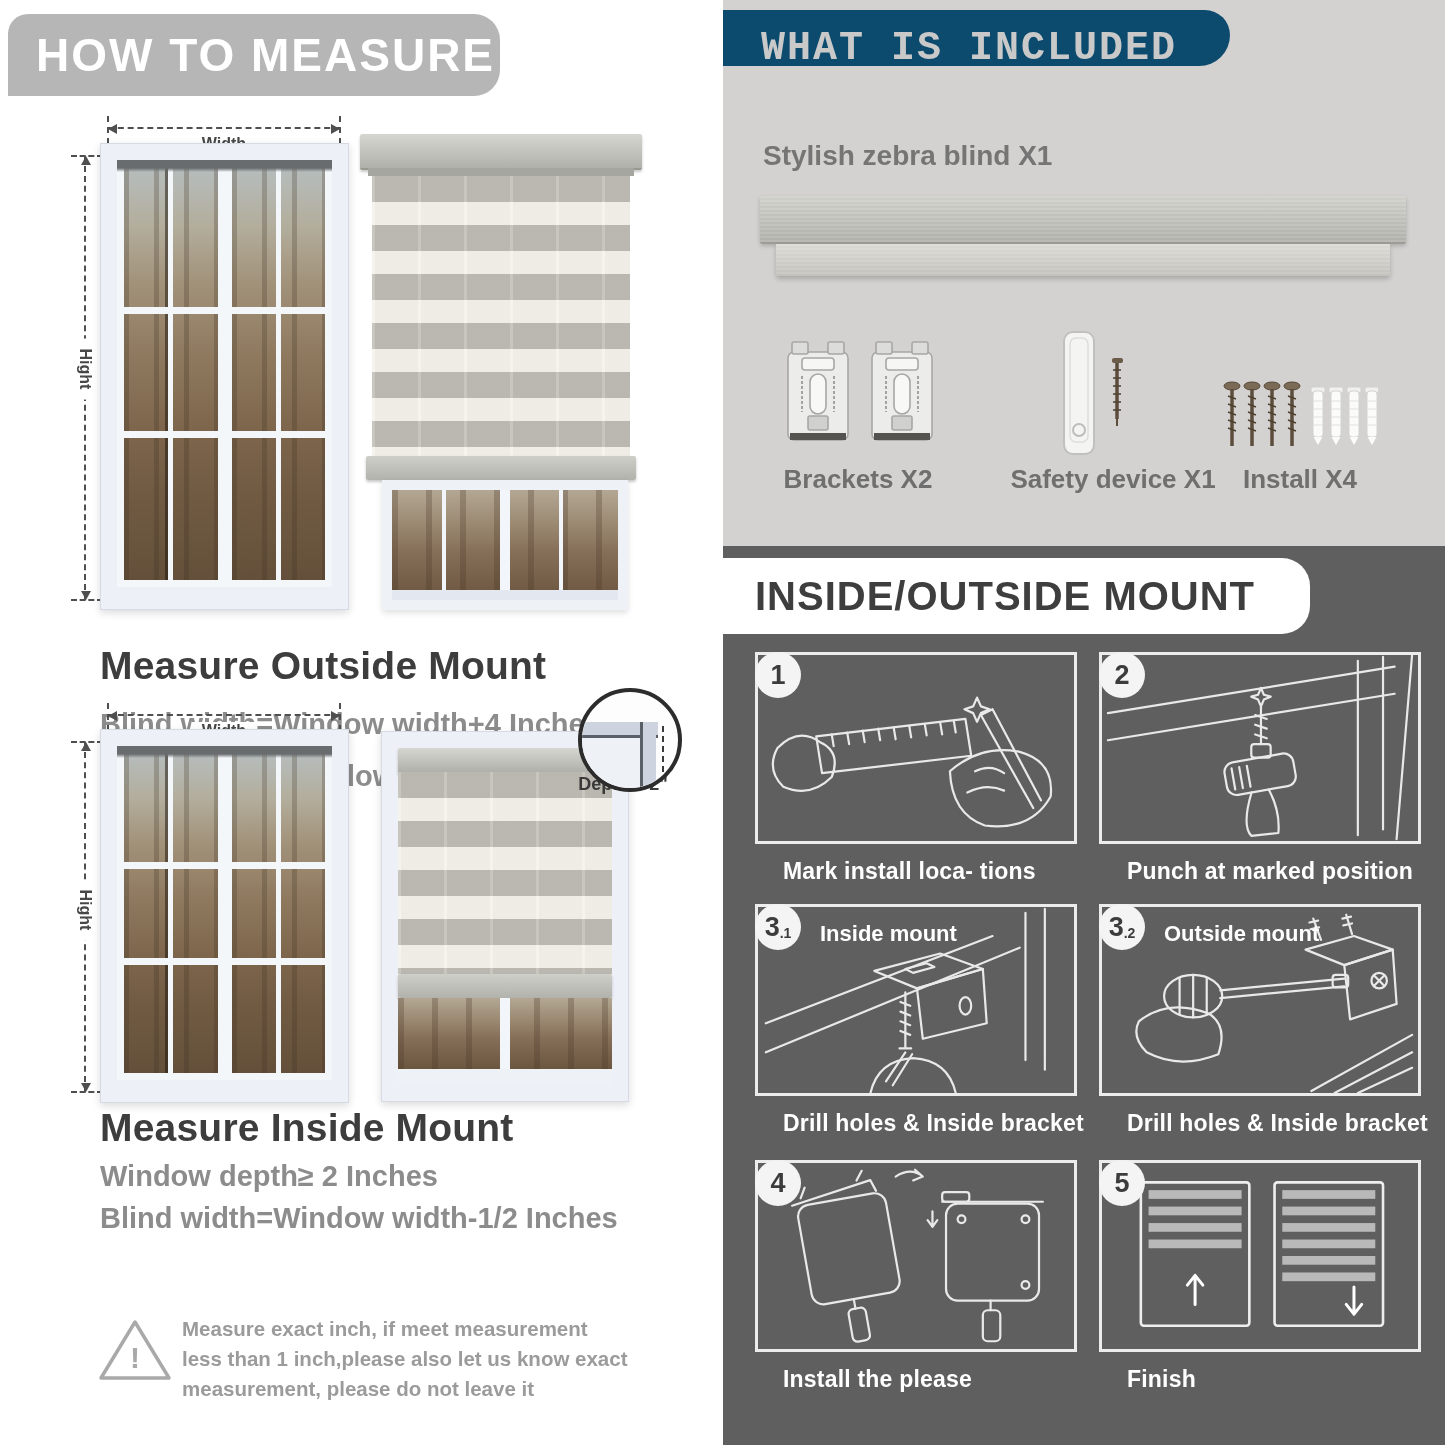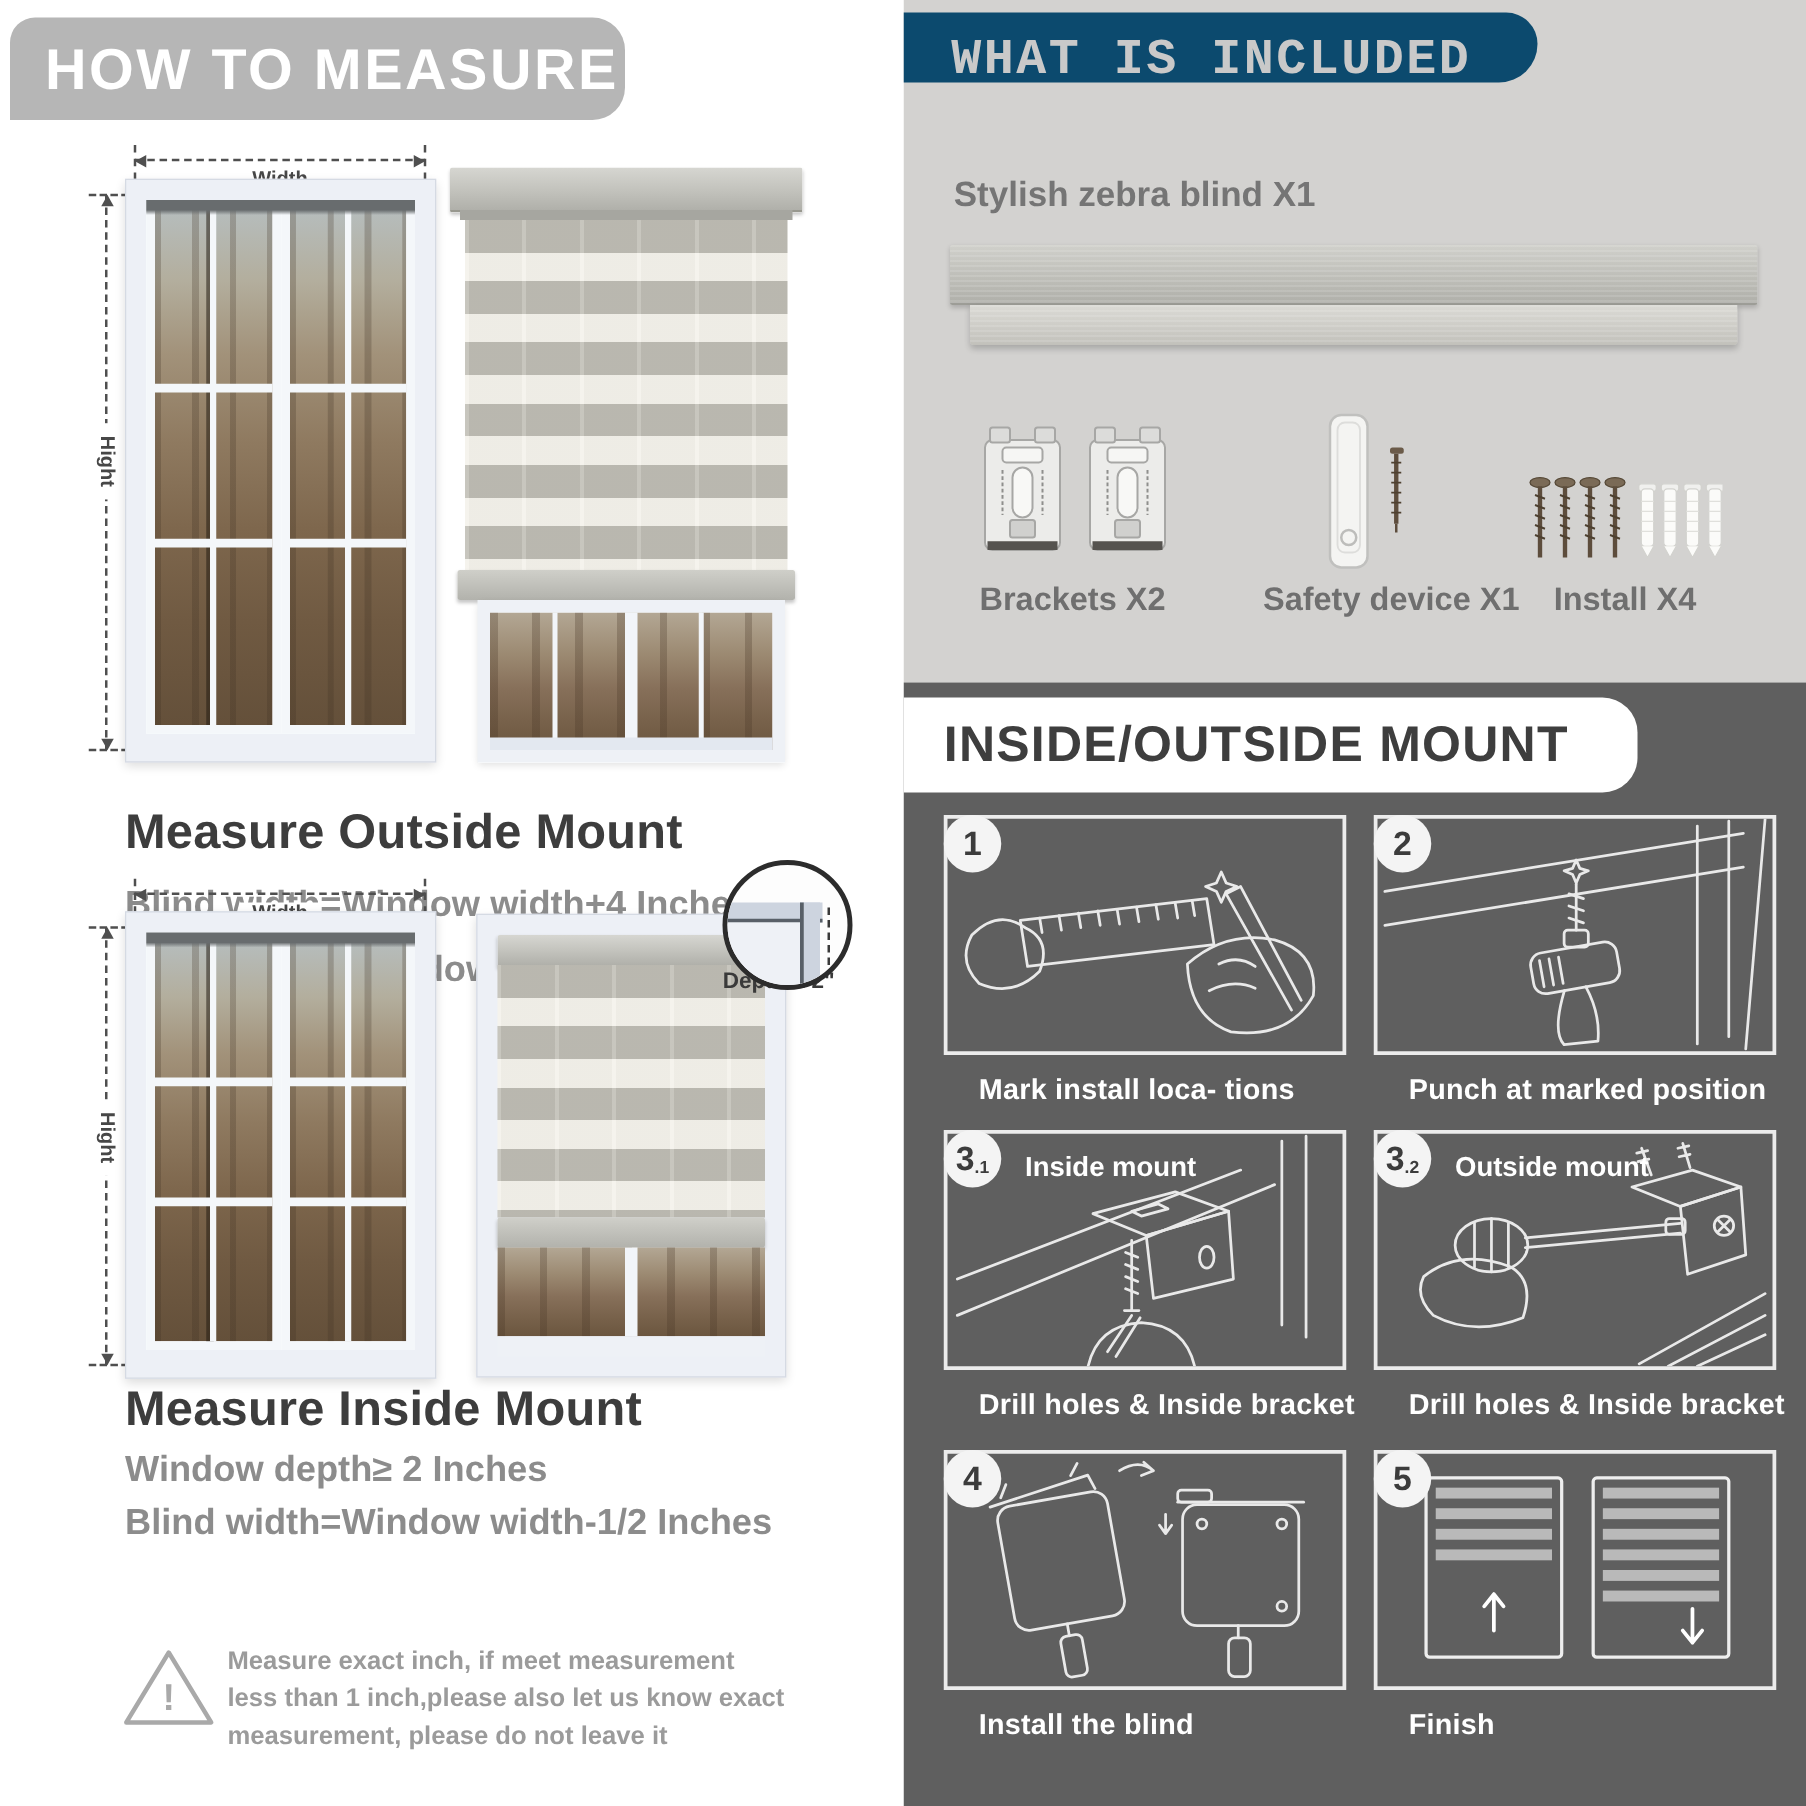--- a/index.html
+++ b/index.html
@@ -448,16 +448,16 @@
         <rect x="184" y="96" width="96" height="9"></rect>
           <rect x="184" y="113" width="96" height="9"></rect>
       </g>
       <path d="M258,128 v28 M258,156 l-8,-10 M258,156 l8,-10" stroke="#ffffff" stroke-width="3"></path>
     </svg>
     <div class="badge">
       <span class="num">5</span>
         <span class="sub"></span>
     </div>
   </div>
-  <div class="abs caption" style="left:755px;top:1366px;">Install the blind</div>
+  <div class="abs caption" style="left:755px;top:1366px;">Install the please</div>
   <div class="abs caption" style="left:1099px;top:1366px;">Finish</div>
 
 </div>
 
 </body></html>

